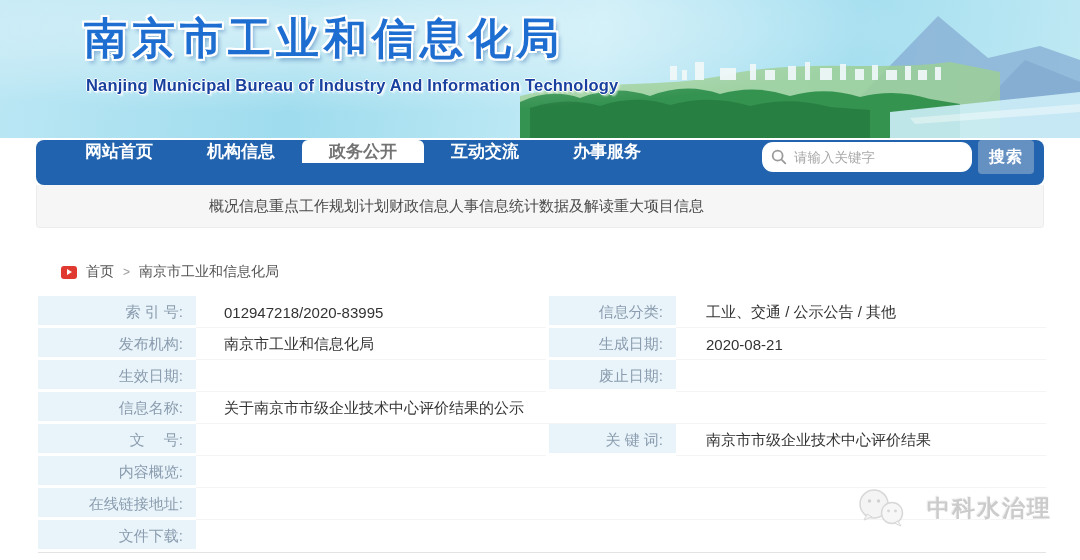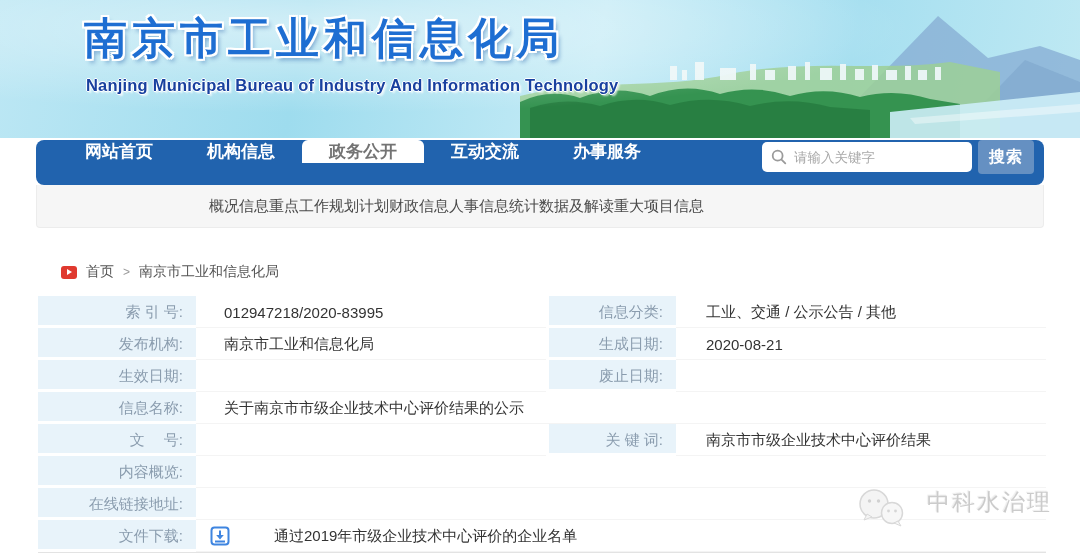--- a/index.html
+++ b/index.html
@@ -24,21 +24,21 @@
 
   
   .navbar { position:absolute; left:36px; top:140px; width:1008px; height:45px;
     background:#2163ae; border-radius:8px; display:flex; align-items:flex-start; z-index:4; }
   .nav-items { display:flex; align-items:stretch; padding-left:22px; }
   .nav-item { display:flex; align-items:center; padding:0 27px; color:#fff; font-size:17px;
     font-weight:bold; cursor:pointer; white-space:nowrap; }
   .nav-item.active { background:#fff; color:#737373; border-radius:6px 6px 0 0; }
   .nav-search { margin-left:auto; display:flex; align-items:center; padding-right:10px; gap:0; }
   .search-box { position:relative; width:210px; height:30px; }
-  .search-box input { width:100%; height:100%; border:none; outline:none; border-radius:5px;
+  .search-box input { width:100%; height:100%; border:none; outline:none; border-radius:11px;
     padding:0 20px 0 32px; font-size:13.5px; color:#7f1d1d; background:#fff; }
   .search-box input::placeholder { color:#a9a9a9; }
   .search-icon { position:absolute; left:8px; top:6px; width:18px; height:18px; }
   .search-btn { height:34px; width:56px; margin-left:6px; background:#6590c2; color:#fff;
     border:none; border-radius:4px; font-size:16px; font-weight:bold; cursor:pointer;
     letter-spacing:1px; }
 
   
   .subnav { position:absolute; left:36px; top:185px; width:1008px; height:43px;
     background:#f6f6f6; border:1px solid #ececec; border-top:none; border-radius:0 0 4px 4px;
@@ -61,22 +61,22 @@
     padding-right:13px; box-shadow:inset 0 -3px 0 #fff; white-space:pre; }
   .cell.label.w-right { width:130px; border-left:3px solid #fff; }
   .cell.value { color:#333; background:#fff; box-shadow:inset 0 -1px 0 #f4f4f4; }
   .cell.v-left { width:350px; padding-left:28px; }
   .cell.v-right { flex:1; padding-left:30px; }
   .cell.v-full { flex:1; padding-left:28px; }
   .dl-icon { width:20px; height:20px; margin-left:-14px; }
   .dl-text { margin-left:44px; cursor:pointer; }
 
   
-  .watermark { position:absolute; right:28px; top:487px; display:flex; align-items:flex-start;
-    gap:20px; z-index:9; opacity:.95; }
+  .watermark { position:absolute; right:28px; top:487px; display:flex; align-items:center;
+    gap:20px; z-index:9; opacity:.95;font-weight:bold; }
   .wm-text { font-size:23px; color:#c9c9c9; letter-spacing:2px;
     text-shadow:1px 1px 1px #fff, -1px -1px 1px rgba(120,120,120,.15); }
 </style>
 </head>
 <body>
 
 <div class="stage">
 
   <div class="banner">
     <svg class="banner-landscape" viewBox="0 0 560 138" preserveAspectRatio="none">
@@ -187,29 +187,20 @@
       <div class="cell value v-full"></div>
     </div>
 
     <div class="trow">
       <div class="cell label">在线链接地址:</div>
       <div class="cell value v-full"></div>
     </div>
 
     <div class="trow">
       <div class="cell label">文件下载:</div>
-      <div class="cell value v-full">
-        <svg class="dl-icon" viewBox="0 0 20 20">
-          <rect x="1.5" y="1.5" width="17" height="17" rx="3" fill="none" stroke="#3f85e0" stroke-width="2"></rect>
-          <line x1="10" y1="4.5" x2="10" y2="10.5" stroke="#3f85e0" stroke-width="2"></line>
-          <path d="M6.2,9 L10,13.5 L13.8,9 Z" fill="#3f85e0"></path>
-          <line x1="5" y1="15.5" x2="15" y2="15.5" stroke="#3f85e0" stroke-width="2"></line>
-        </svg>
-        <span class="dl-text">通过2019年市级企业技术中心评价的企业名单</span>
-      </div>
     </div>
 
   </div>
 
   <div class="watermark">
     <svg width="52" height="42" viewBox="0 0 52 42">
       <circle cx="19" cy="17" r="14" fill="#f4f4f4" stroke="#d6d6d6" stroke-width="1.5"></circle>
       <path d="M12,27 L9,33 L17,30 Z" fill="#f4f4f4" stroke="#d6d6d6" stroke-width="1"></path>
       <circle cx="37" cy="26" r="10.5" fill="#f7f7f7" stroke="#d6d6d6" stroke-width="1.5"></circle>
       <path d="M43,34 L46,39 L39,36 Z" fill="#f7f7f7" stroke="#d6d6d6" stroke-width="1"></path>

